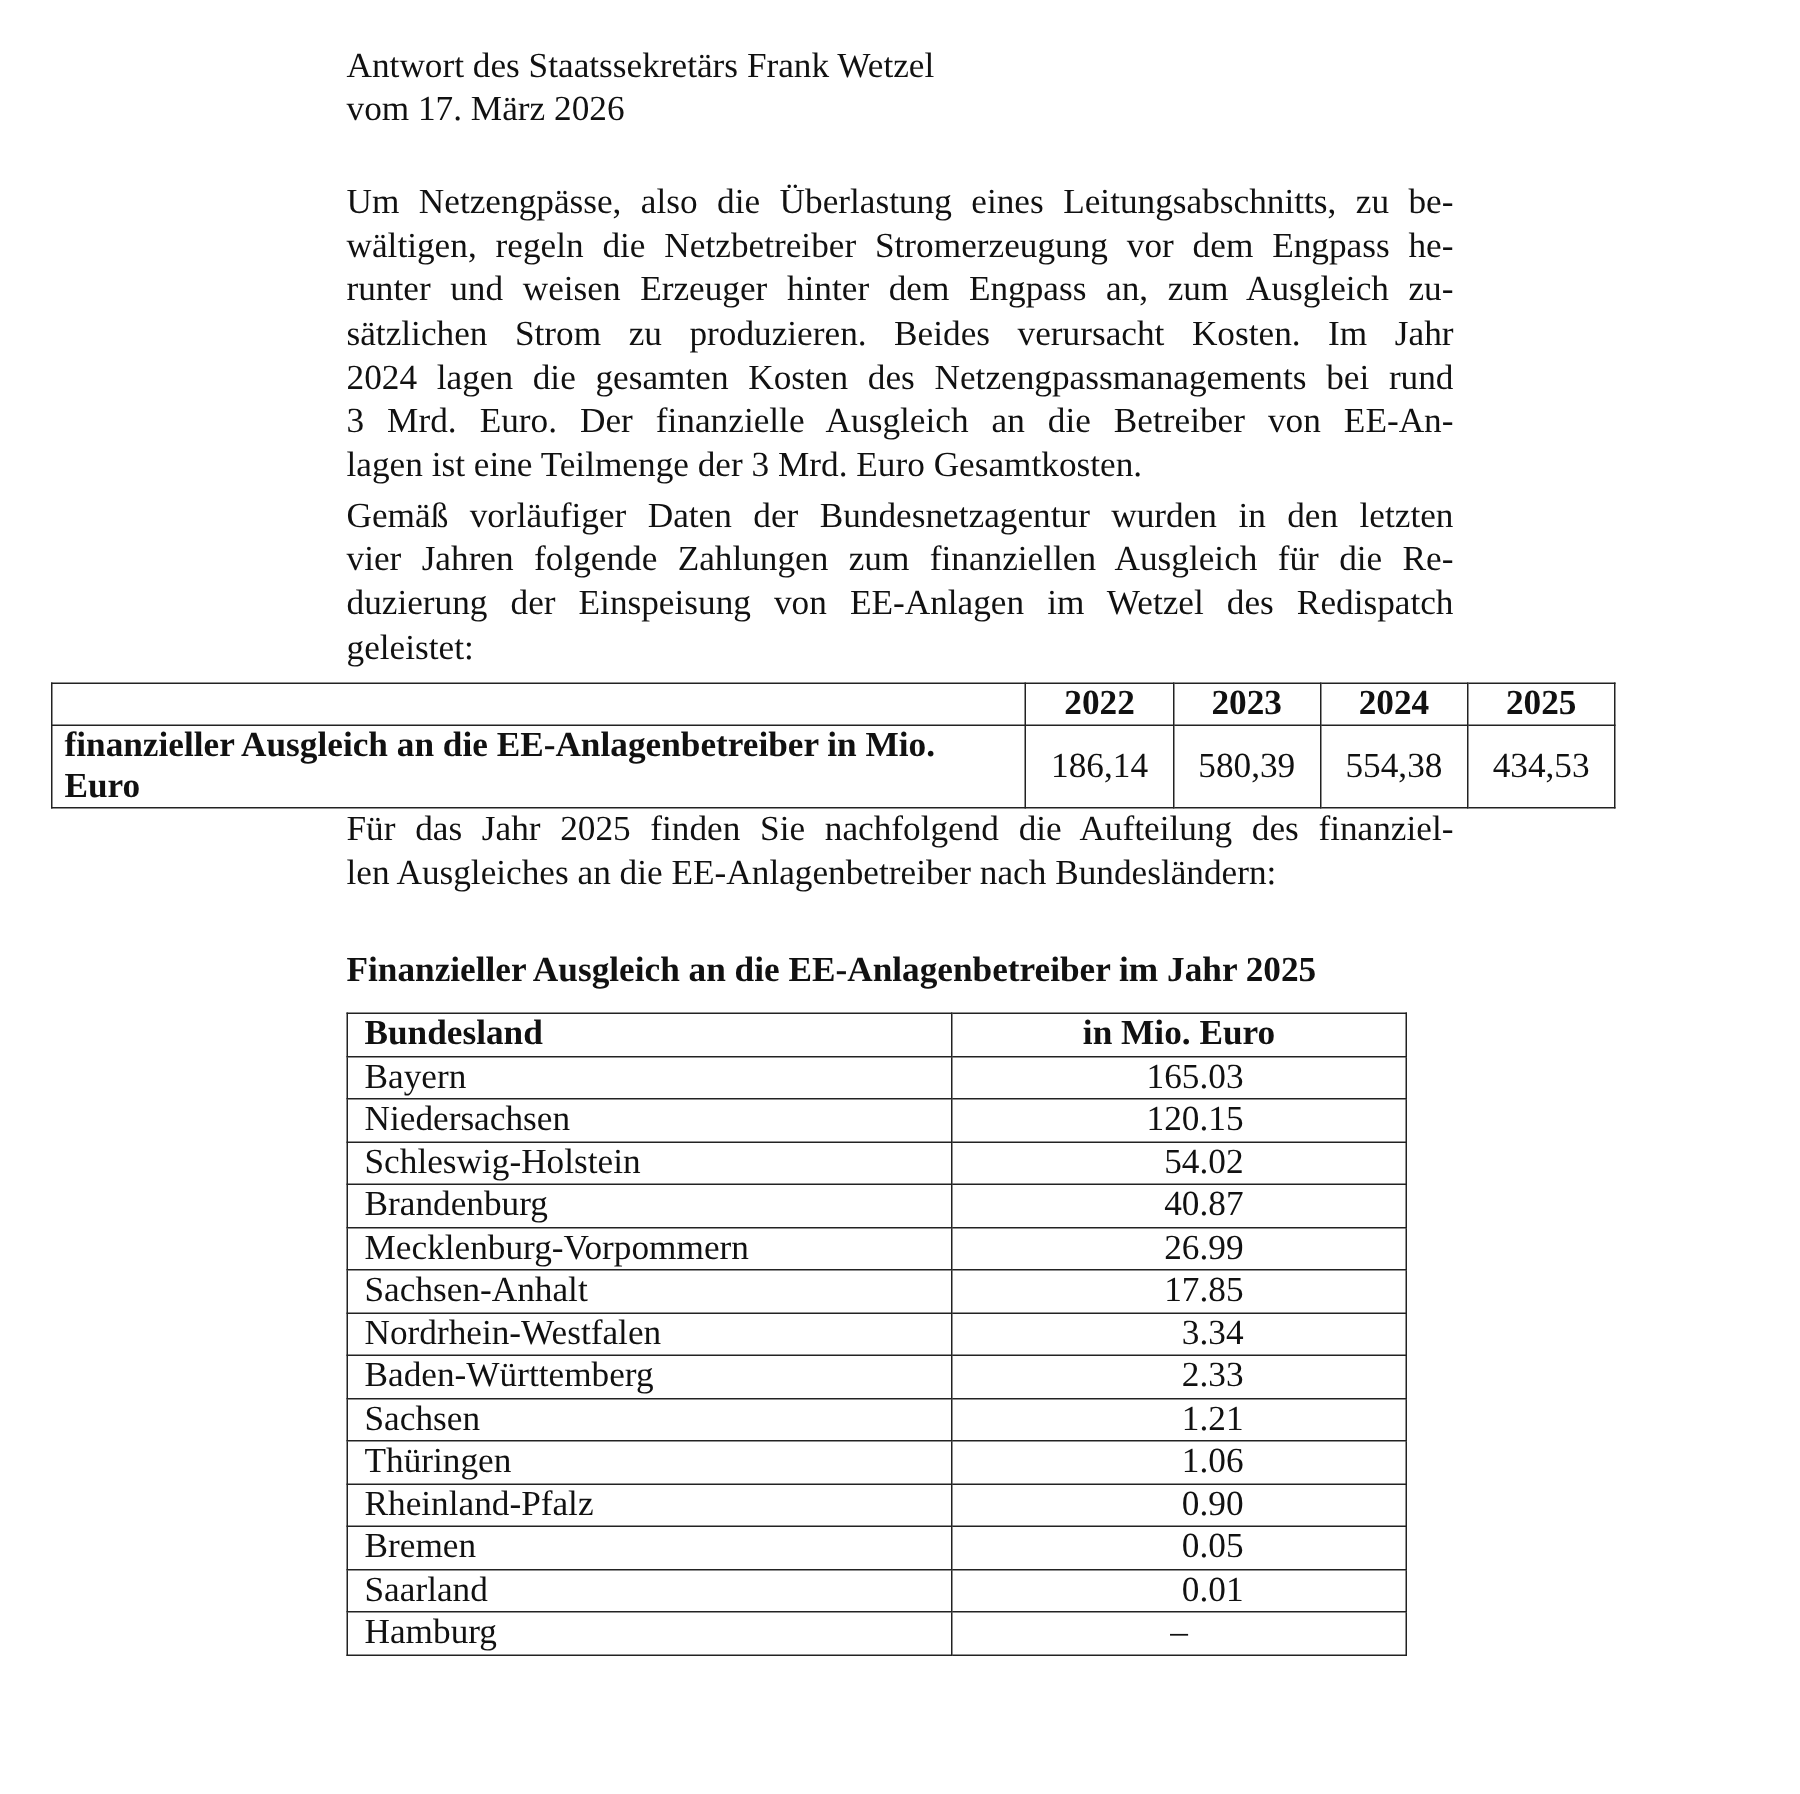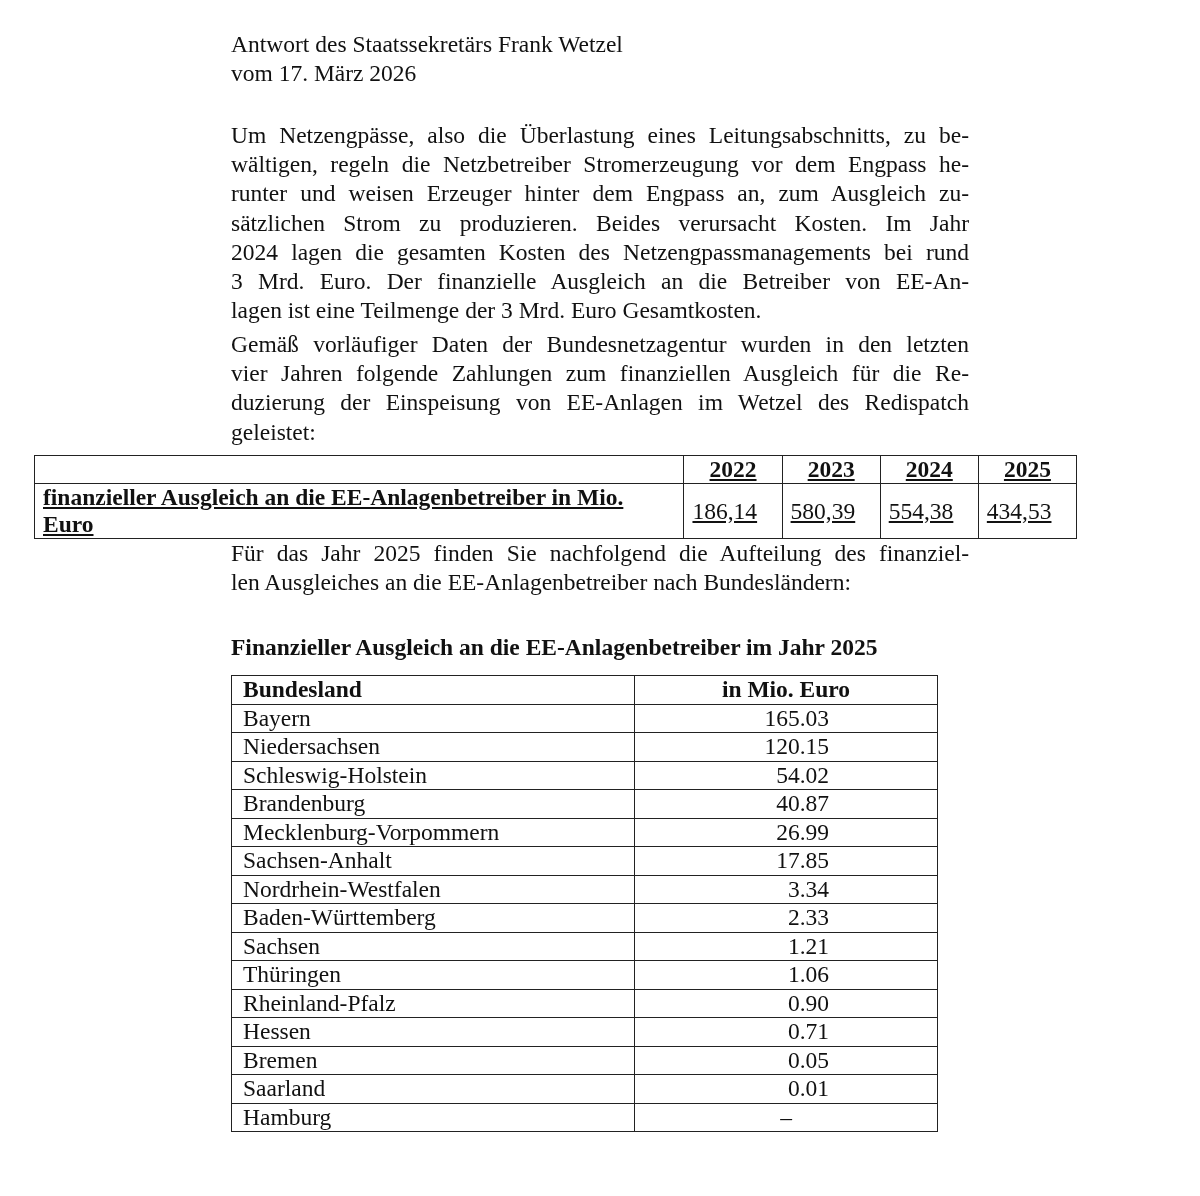--- a/index.html
+++ b/index.html
@@ -18,28 +18,28 @@
     text-align: justify; margin: 0;
   }
   .para.p1 { top: 121px; }
   .para.p2 { top: 330px; }
   .para.p3 { top: 539px; }
   .hy-line { display: block; text-align-last: justify; }
   .hy-line.last { text-align-last: left; }
 
   table.summary {
     position: absolute; left: 34px; top: 455px; width: 1043px;
-    border-collapse: collapse; font-size: 23.5px; text-decoration: underline;
+    border-collapse: collapse; font-size: 23.5px;
   }
   table.summary td {
     border: 1.5px solid #222; padding: 0 8px; height: 27px; line-height: 27px;
   }
   table.summary td.lbl { font-weight: bold; width: 712px; }
   table.summary td.yr { font-weight: bold; text-align: center; width: 84px; }
-  table.summary td.val { text-align: left; }
+  table.summary td.val { text-align: center; }
 
   .tbl-caption {
     position: absolute; left: 231px; top: 633px;
     font-weight: bold; font-size: 23.5px; line-height: 29px;
   }
   table.states {
     position: absolute; left: 231px; top: 675px; width: 707px;
     border-collapse: collapse; font-size: 23.5px;
   }
   table.states th, table.states td {
@@ -148,24 +148,20 @@
       </tr>
       <tr>
         <td>Thüringen</td>
         <td class="num"><span class="num-inner">1.06</span></td>
       </tr>
       <tr>
         <td>Rheinland-Pfalz</td>
         <td class="num"><span class="num-inner">0.90</span></td>
       </tr>
       <tr>
-        <td>Hessen</td>
-        <td class="num"><span class="num-inner">0.71</span></td>
-      </tr>
-      <tr>
         <td>Bremen</td>
         <td class="num"><span class="num-inner">0.05</span></td>
       </tr>
       <tr>
         <td>Saarland</td>
         <td class="num"><span class="num-inner">0.01</span></td>
       </tr>
       <tr>
         <td>Hamburg</td>
         <td class="num"><span class="num-inner dash">–</span></td>

